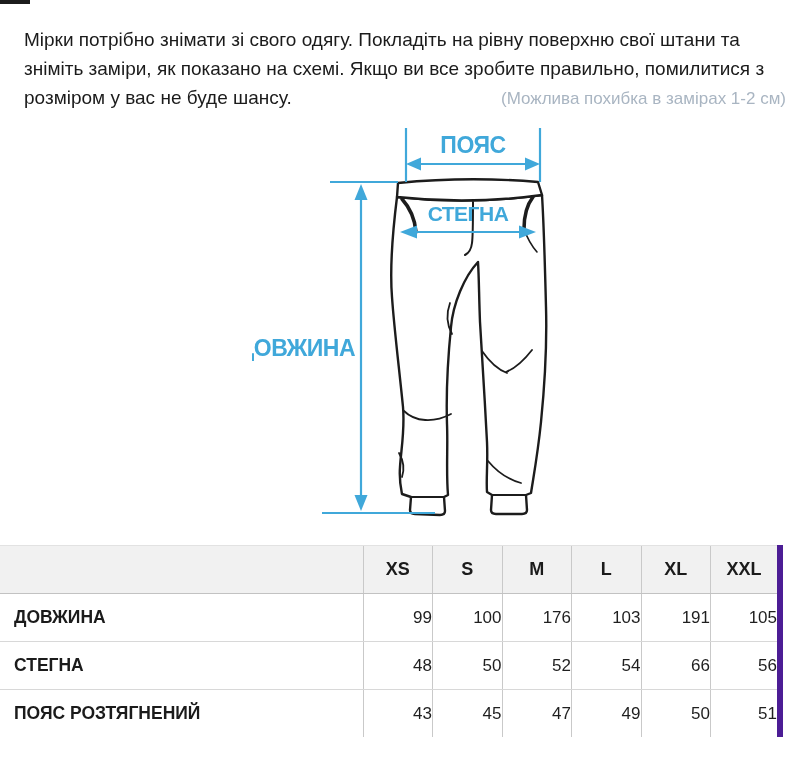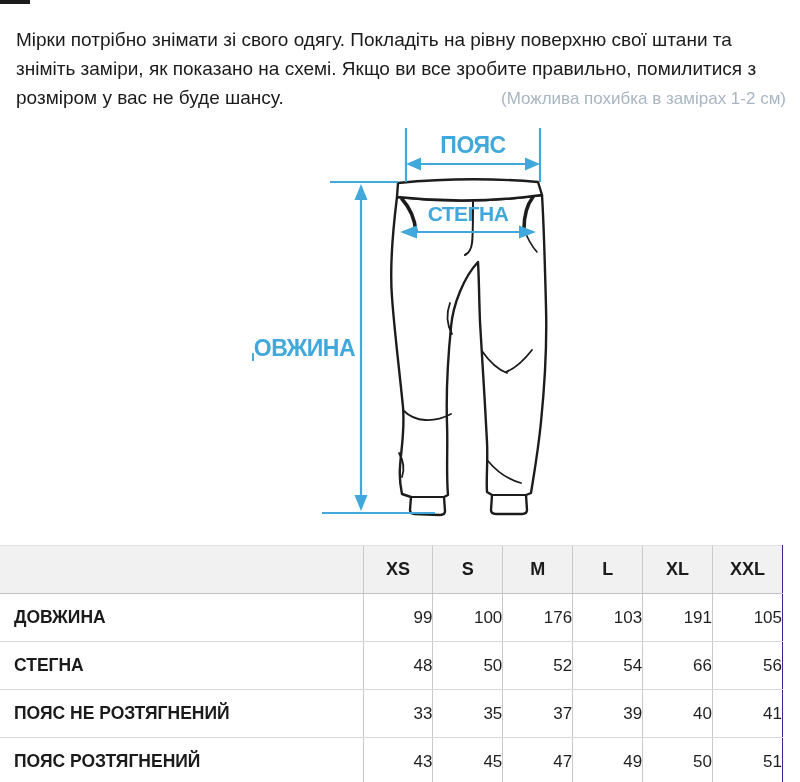--- a/index.html
+++ b/index.html
@@ -9,21 +9,21 @@
     font-family: "Liberation Sans", sans-serif;
     position: relative;
     overflow: hidden;
     color: #1b1b1b;
   }
   .crop-fragment {
     position: absolute; left: 0; top: 0;
     width: 30px; height: 4px; background: #1c1c1c;
   }
   .intro {
-    position: absolute; left: 16px; top: 6px; width: 750px;
+    position: absolute; left: 24px; top: 6px; width: 750px;
     font-size: 19px; line-height: 29px; color: #1b1b1b;
   }
   .note {
     position: absolute; right: 14px; top: 89px;
     font-size: 17px; color: #a9b5c2;
   }
   .diagram {
     position: absolute; left: 252px; top: 112px;
     width: 346px; height: 436px;
   }
@@ -38,21 +38,21 @@
     border-collapse: collapse;
     table-layout: fixed;
   }
   .size-table th, .size-table td {
     border-left: 1px solid #c9c9c9;
     text-align: center;
     vertical-align: middle;
     padding: 0;
   }
   .size-table th:first-child, .size-table td:first-child { border-left: none; }
-  .size-table th:last-child, .size-table td:last-child { border-right: 1px solid #4c1d95; }
+  .size-table th:last-child, .size-table td:last-child { border-right: 6px solid #4c1d95; }
   .size-table thead th {
     background: #f1f1f1;
     height: 47px;
     font-size: 18px;
     font-weight: bold;
     color: #1b1b1b;
     border-top: 1px solid #e2e2e2;
     border-bottom: 1px solid #c2c2c2;
   }
   .size-table tbody td {
@@ -185,29 +185,20 @@
     <tr>
       <td class="row-label">СТЕГНА</td>
       <td>48</td>
       <td>50</td>
       <td>52</td>
       <td>54</td>
       <td>66</td>
       <td>56</td>
     </tr>
     <tr>
-      <td class="row-label">ПОЯС НЕ РОЗТЯГНЕНИЙ</td>
-      <td>33</td>
-      <td>35</td>
-      <td>37</td>
-      <td>39</td>
-      <td>40</td>
-      <td>41</td>
-    </tr>
-    <tr>
       <td class="row-label">ПОЯС РОЗТЯГНЕНИЙ</td>
       <td>43</td>
       <td>45</td>
       <td>47</td>
       <td>49</td>
       <td>50</td>
       <td>51</td>
     </tr>
   </tbody>
 </table>

